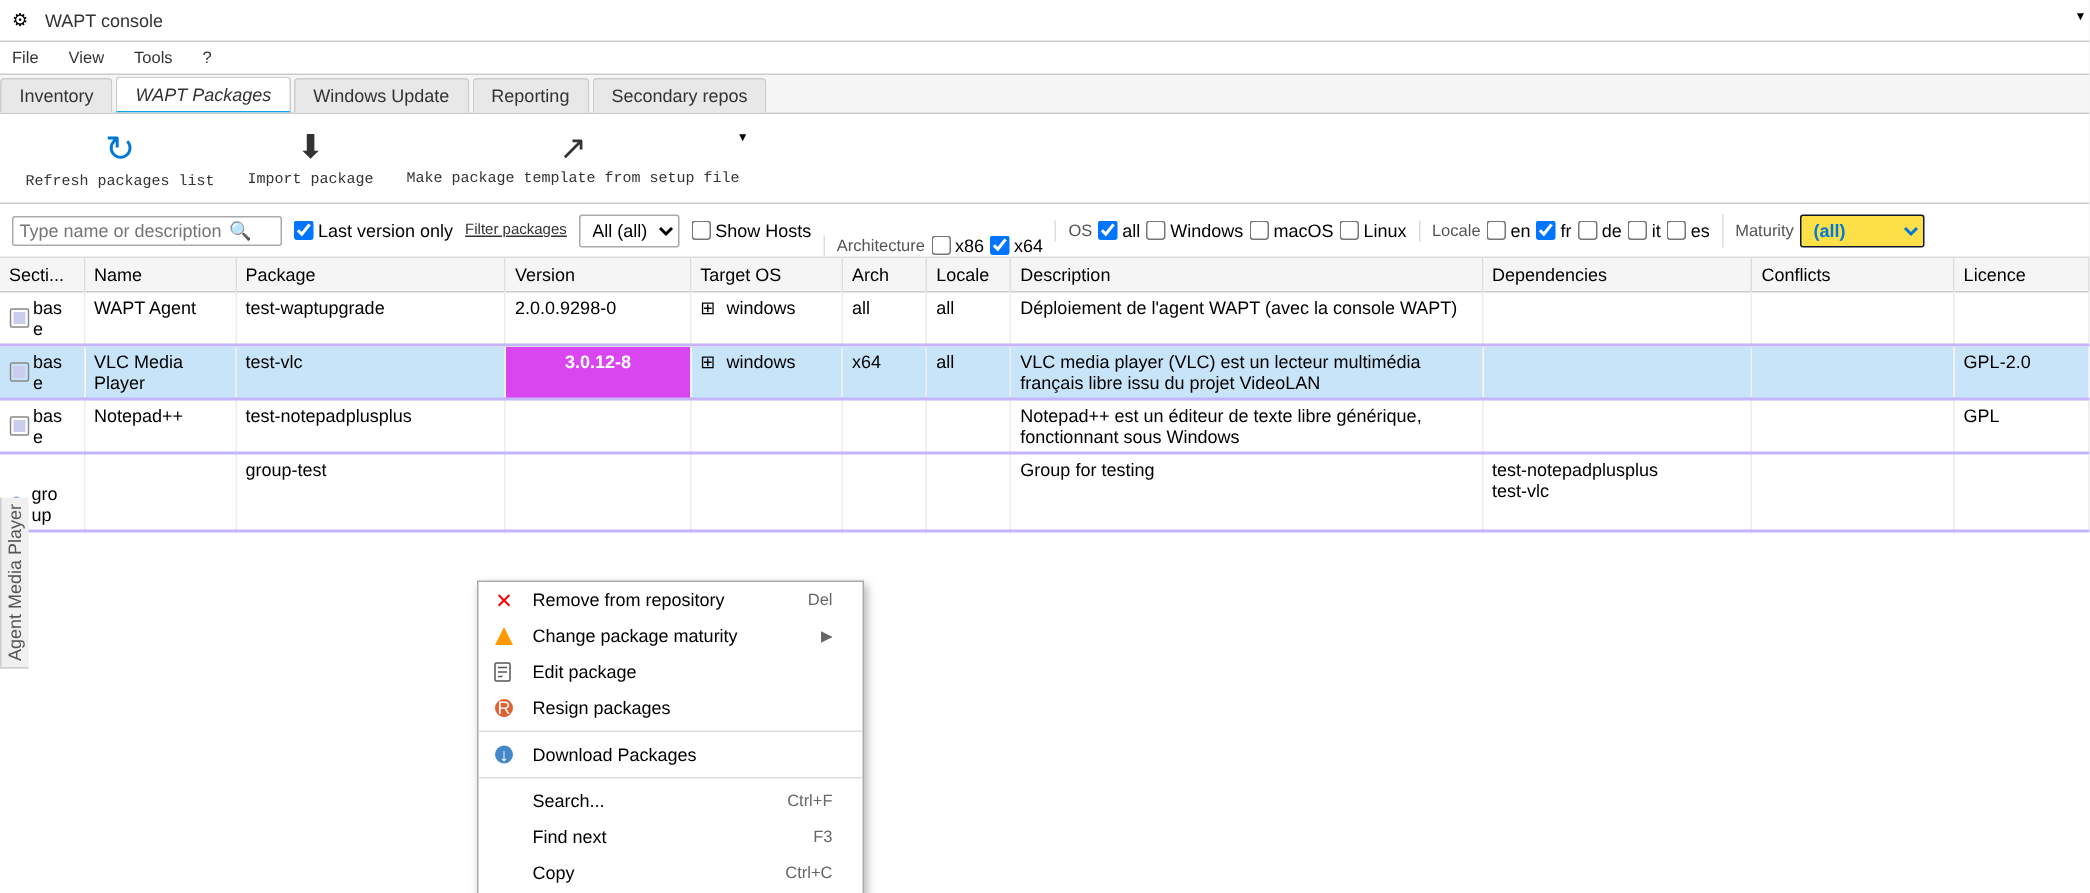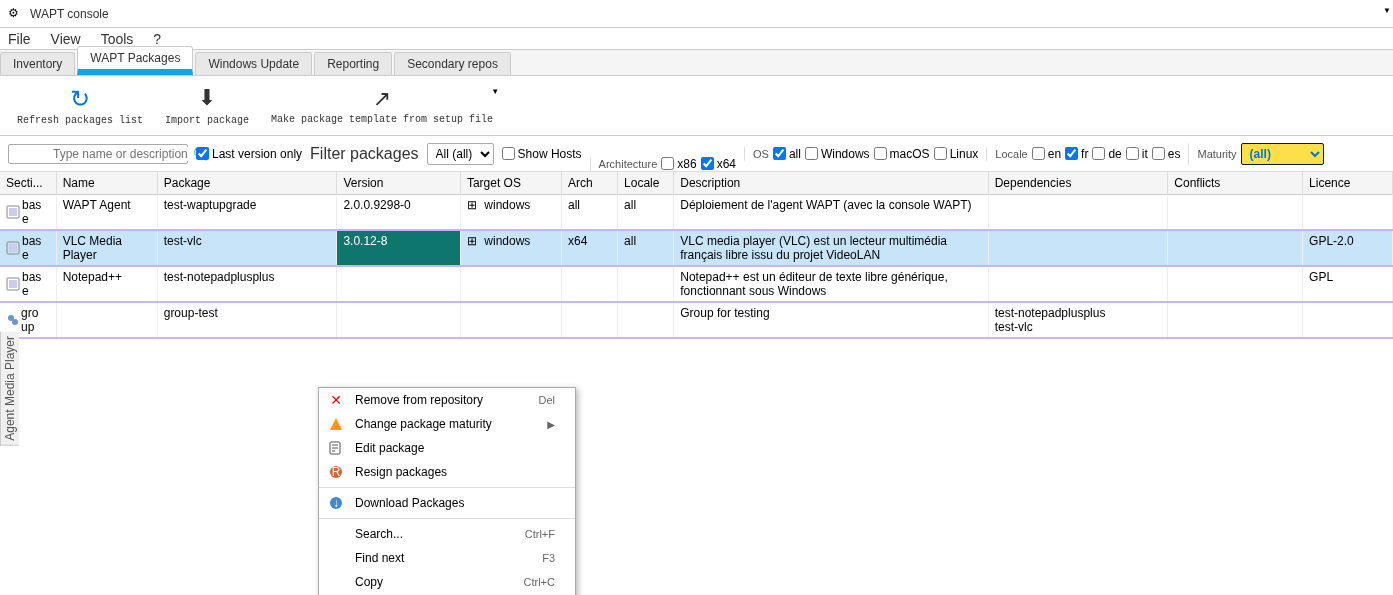--- a/index.html
+++ b/index.html
@@ -3,41 +3,41 @@
   <meta charset="utf-8">
   <style>
     * { box-sizing: border-box; margin: 0; padding: 0; font-family: 'Segoe UI', Tahoma, sans-serif; font-size: 12px; }
     body { background: #f0f0f0; width: 1393px; height: 595px; overflow: hidden; }
 
     
     .title-bar { background: #fff; height: 28px; display: flex; align-items: center; padding: 0 8px; border-bottom: 1px solid #ccc; }
     .title-bar-icon { width: 16px; height: 16px; margin-right: 6px; }
     .title-bar-text { font-size: 12px; color: #333; }
     .menu-bar { background: #fff; height: 22px; display: flex; align-items: center; padding: 0 4px; border-bottom: 1px solid #ccc; gap: 12px; }
-    .menu-item { font-size: 14px; color: #333; cursor: pointer; padding: 2px 4px; }
+    .menu-item { font-size: 11px; color: #333; cursor: pointer; padding: 2px 4px; }
 
     
     .tab-bar { background: #f5f5f5; height: 26px; display: flex; align-items: flex-end; border-bottom: 1px solid #ccc; }
     .tab { padding: 4px 12px; font-size: 12px; color: #333; cursor: pointer; border: 1px solid #ccc; border-bottom: none; background: #e8e8e8; margin-right: 2px; border-radius: 3px 3px 0 0; }
-    .tab.active { background: #fff; border-bottom: 6px solid #0ea5e9; z-index: 1; }
+    .tab.active { background: #fff; border-bottom: 1px solid #0ea5e9; z-index: 1; font-style: italic; }
 
     
     .toolbar { background: #fff; height: 60px; display: flex; align-items: center; padding: 4px 8px; border-bottom: 1px solid #ccc; gap: 4px; }
     .toolbar-btn { display: flex; flex-direction: column; align-items: center; justify-content: center; padding: 4px 8px; cursor: pointer; border: 1px solid transparent; border-radius: 3px; min-width: 60px; height: 52px; }
     .toolbar-btn .icon { font-size: 22px; margin-bottom: 2px; }
     .toolbar-btn .label { font-size: 10px; text-align: center; color: #333; white-space: nowrap; font-family: Liberation Mono, monospace; }
     .toolbar-dropdown-btn { display: flex; align-items: center; gap: 2px; }
 
     
     .filter-bar { background: #fff; height: 36px; display: flex; align-items: center; padding: 0 8px; border-bottom: 1px solid #ddd; gap: 8px; flex-wrap: nowrap; }
     .search-box { display: flex; align-items: center; border: 1px solid #aaa; border-radius: 2px; padding: 2px 4px; background: #fff; width: 180px; }
     .search-box input { border: none; outline: none; font-size: 12px; width: 140px; color: #888; }
     .search-icon { color: #666; font-size: 12px; }
     .checkbox-label { display: flex; align-items: center; gap: 3px; font-size: 12px; white-space: nowrap; }
-    .filter-label { font-size: 16px; color: #333; white-space: nowrap; }
+    .filter-label { font-size: 10px; color: #333; white-space: nowrap; text-decoration: underline; }
     .filter-select { border: 1px solid #aaa; border-radius: 2px; padding: 2px 4px; font-size: 12px; height: 22px; background: #fff; }
     .arch-section { display: flex; align-items: center; gap: 4px; border-left: 1px solid #ddd; padding-left: 8px; margin-top: 20px; }
     .locale-section { display: flex; align-items: center; gap: 4px; border-left: 1px solid #ddd; padding-left: 8px; }
     .maturity-section { display: flex; align-items: center; gap: 4px; border-left: 1px solid #ddd; padding-left: 8px; }
     .maturity-select { border: 1px solid #0f172a; border-radius: 2px; padding: 2px 4px; font-size: 12px; height: 22px; background: #fde047; color: #0078d7; font-weight: bold; }
     .col-header { font-size: 11px; color: #555; white-space: nowrap; }
 
     
     .table-container { position: relative; flex: 1; overflow: hidden; background: #fff; }
     table { width: 100%; border-collapse: collapse; table-layout: fixed; }
@@ -92,21 +92,21 @@
   </div>
   <div class="toolbar-btn" style="position:relative; min-width:80px;">
     <span class="icon" style="color:#333; font-size:22px;">↗</span>
     <span class="label">Make package template from setup file</span>
     <span style="font-size:8px; position:absolute; right:2px; top:6px;">▼</span>
   </div>
 </div>
 
 <div class="filter-bar">
   <div class="search-box">
-    <input type="text" style="color: rgb(170, 170, 170); margin-left: 40px;" placeholder="Type name or description">
+    <input type="text" style="color: rgb(170, 170, 170);" placeholder="Type name or description">
     <span class="search-icon">🔍</span>
   </div>
   <label class="checkbox-label">
     <input type="checkbox" checked="" style="">
     <span>Last version only</span>
   </label>
   <span class="filter-label">Filter packages</span>
   <select class="filter-select">
     <option>All (all)</option>
     <option>base</option>
@@ -232,21 +232,21 @@
           <div style="display:flex;align-items:center;gap:2px;">
             <svg width="14" height="14" viewBox="0 0 14 14">
                 <rect x="1" y="1" width="12" height="12" rx="1" fill="none" stroke="#888" stroke-width="1"></rect>
                 <rect x="3" y="3" width="8" height="8" fill="#cce"></rect>
               </svg>
             <span>bas<br>e</span>
           </div>
         </td>
         <td>VLC Media Player</td>
         <td>test-vlc</td>
-        <td style="background:#0f766e;color:#fff;padding:3px 6px;font-weight:normal;">
+        <td style="background:#d946ef;color:#fff;padding:3px 6px;font-weight:bold;text-align:center;">
           <span>3.0.12-8</span>
         </td>
         <td>
           <span style="margin-right:4px;">⊞</span>
           <span>windows</span>
         </td>
         <td>x64</td>
         <td>all</td>
         <td>VLC media player (VLC) est un lecteur multimédia français libre issu du projet VideoLAN</td>
         <td></td>
@@ -271,21 +271,21 @@
         <td></td>
         <td></td>
         <td>Notepad++ est un éditeur de texte libre générique, fonctionnant sous Windows</td>
         <td></td>
         <td></td>
         <td>GPL</td>
       </tr>
 
       <tr>
         <td>
-          <div style="display:flex;align-items:center;gap:1px;">
+          <div style="display:flex;align-items:center;gap:1px;margin-top:16px;">
             <svg width="14" height="14" viewBox="0 0 14 14">
                 <circle cx="5" cy="5" r="3" fill="#6699cc"></circle>
                 <circle cx="9" cy="9" r="3" fill="#6699cc"></circle>
               </svg>
             <span>gro<br>up</span>
           </div>
         </td>
         <td></td>
         <td>group-test</td>
         <td></td>

